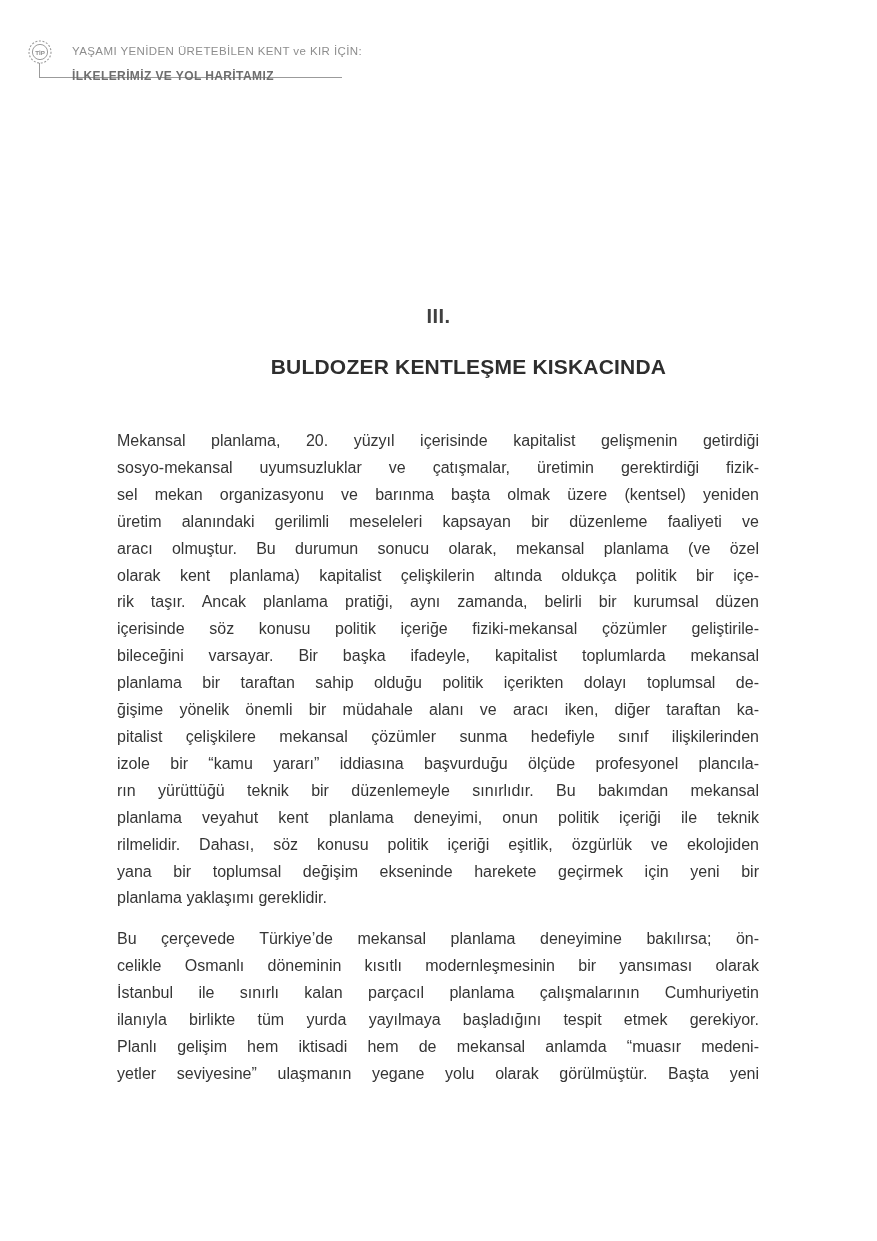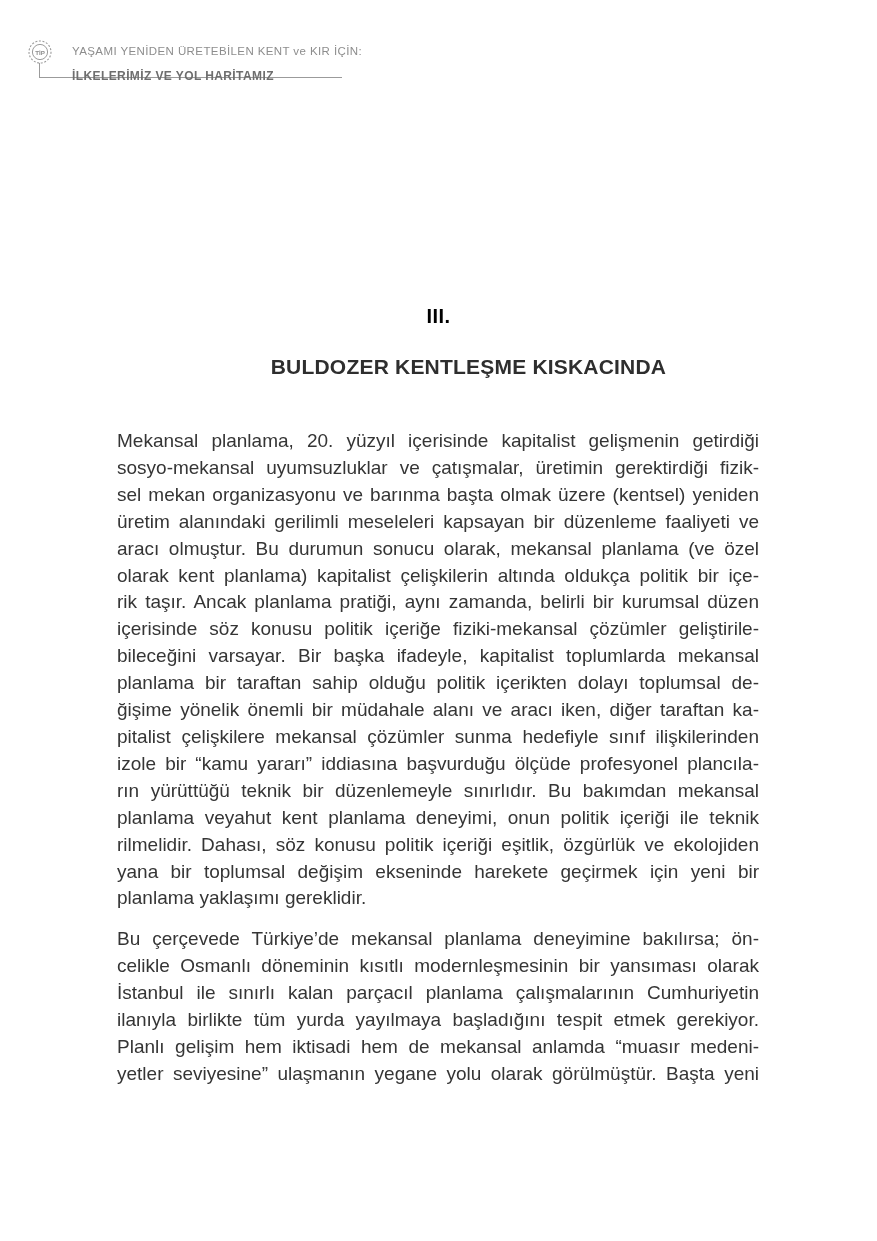--- a/index.html
+++ b/index.html
@@ -62,21 +62,21 @@
 
   
   .section-number {
     position: absolute;
     left: 0;
     top: 305px;
     width: 100%;
     text-align: center;
     font-size: 20px;
     font-weight: bold;
-    color: #000000;
+    color: #404040;
     letter-spacing: 0.5px;
   }
   .chapter-title {
     position: absolute;
     left: 0;
     top: 353px;
     width: 100%;
     margin: 0;
     text-align: center;
     font-size: 21px;
@@ -86,21 +86,21 @@
     letter-spacing: 0.2px;
     padding-left: 30px;
   }
 
   
   .body-text {
     position: absolute;
     left: 117px;
     top: 428px;
     width: 642px;
-    font-size: 19px;
+    font-size: 16px;
     line-height: 26.9px;
     color: #353535;
   }
   .para { margin: 0 0 14px 0; }
   .line {
     text-align: justify;
     text-align-last: justify;
     white-space: normal;
   }
   .line.last {

